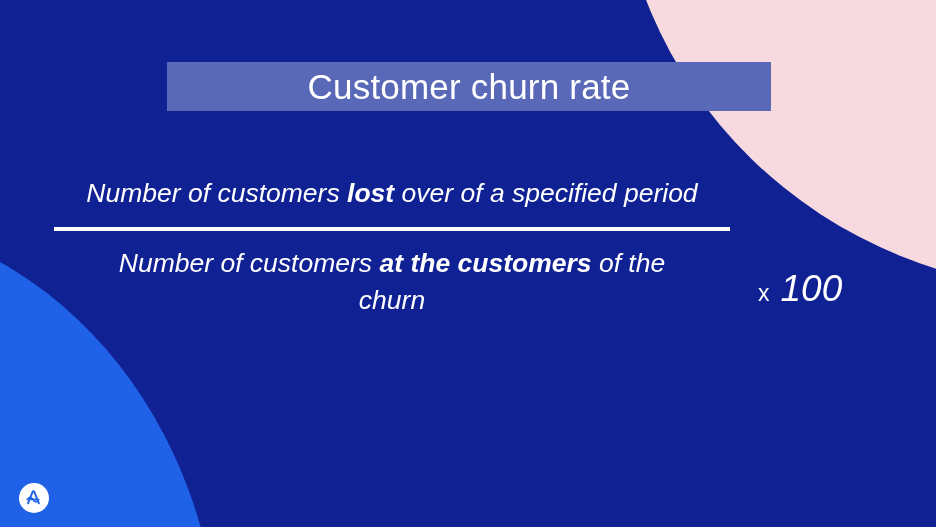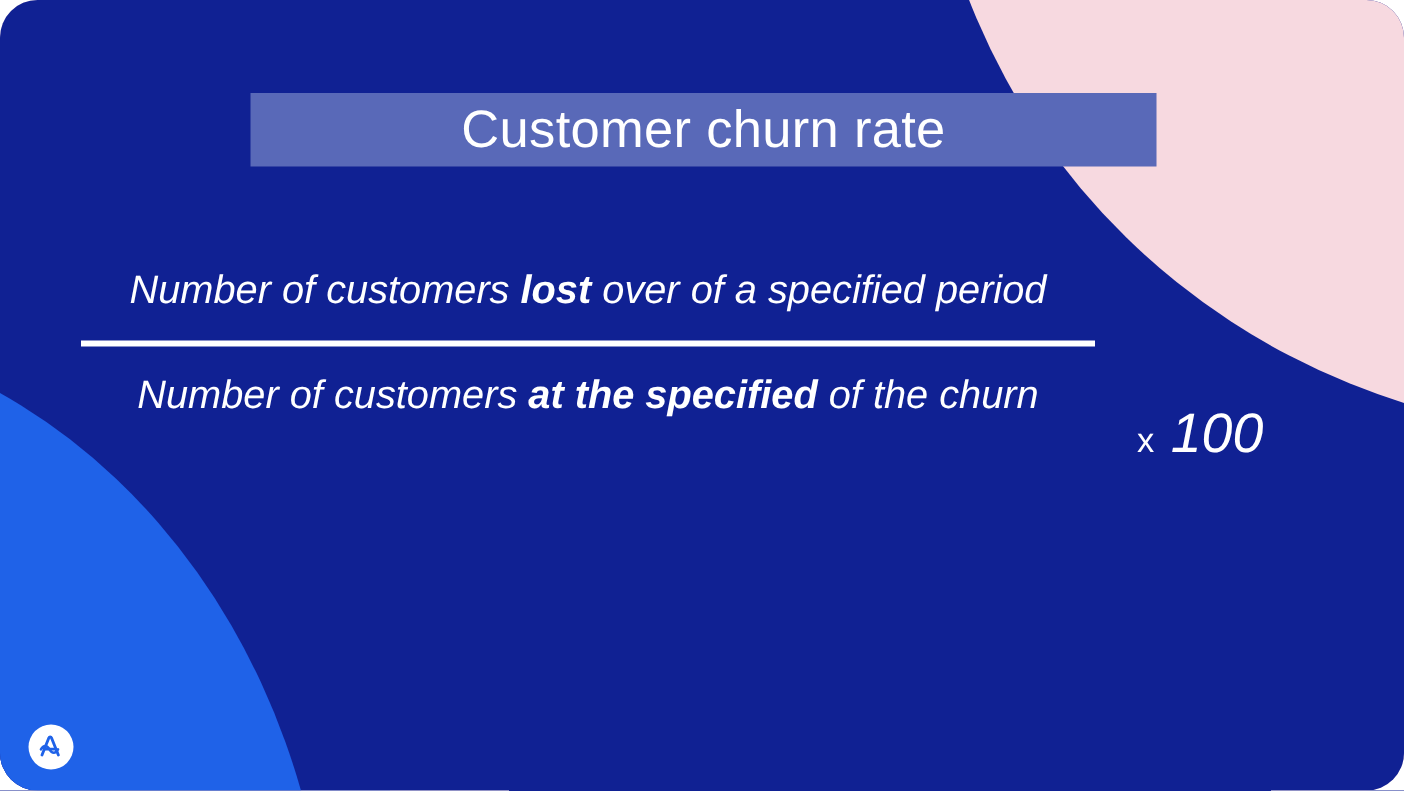--- a/index.html
+++ b/index.html
@@ -6,21 +6,20 @@
   html,body{
     width:936px; height:527px;
     font-family:"Liberation Sans", sans-serif;
     overflow:hidden;
   }
   #slide{
     position:relative;
     width:936px; height:527px;
     background:#F7D9E0;
     overflow:hidden;
-    border-radius:25px;
   }
   
   .accent-blue{
     position:absolute;
     left:0; bottom:0;
     width:260px; height:230px;
     background:#1F62E8;
   }
   
   .panel{
@@ -146,21 +145,21 @@
   <div class="title-banner">
     <span class="title-text">Customer churn rate</span>
   </div>
 
   <div class="formula">
     <div class="fraction">
       <div class="numerator"><span>Number of customers </span><b>lost</b><span> over of a specified period</span></div>
 
       <div class="frac-bar"></div>
 
-      <div class="denominator"><span>Number of customers </span><b>at the specified</b><span> of the churn</span></div>
+      <div class="denominator"><span>Number of customers </span><b>at the customers</b><span> of the churn</span></div>
     </div>
   </div>
 
   <div class="multiplier">
     <span class="times">x</span>
     <span class="hundred">100</span>
   </div>
 
   <div class="logo">
     <svg width="22" height="22" viewBox="0 0 22 22" aria-hidden="true">

